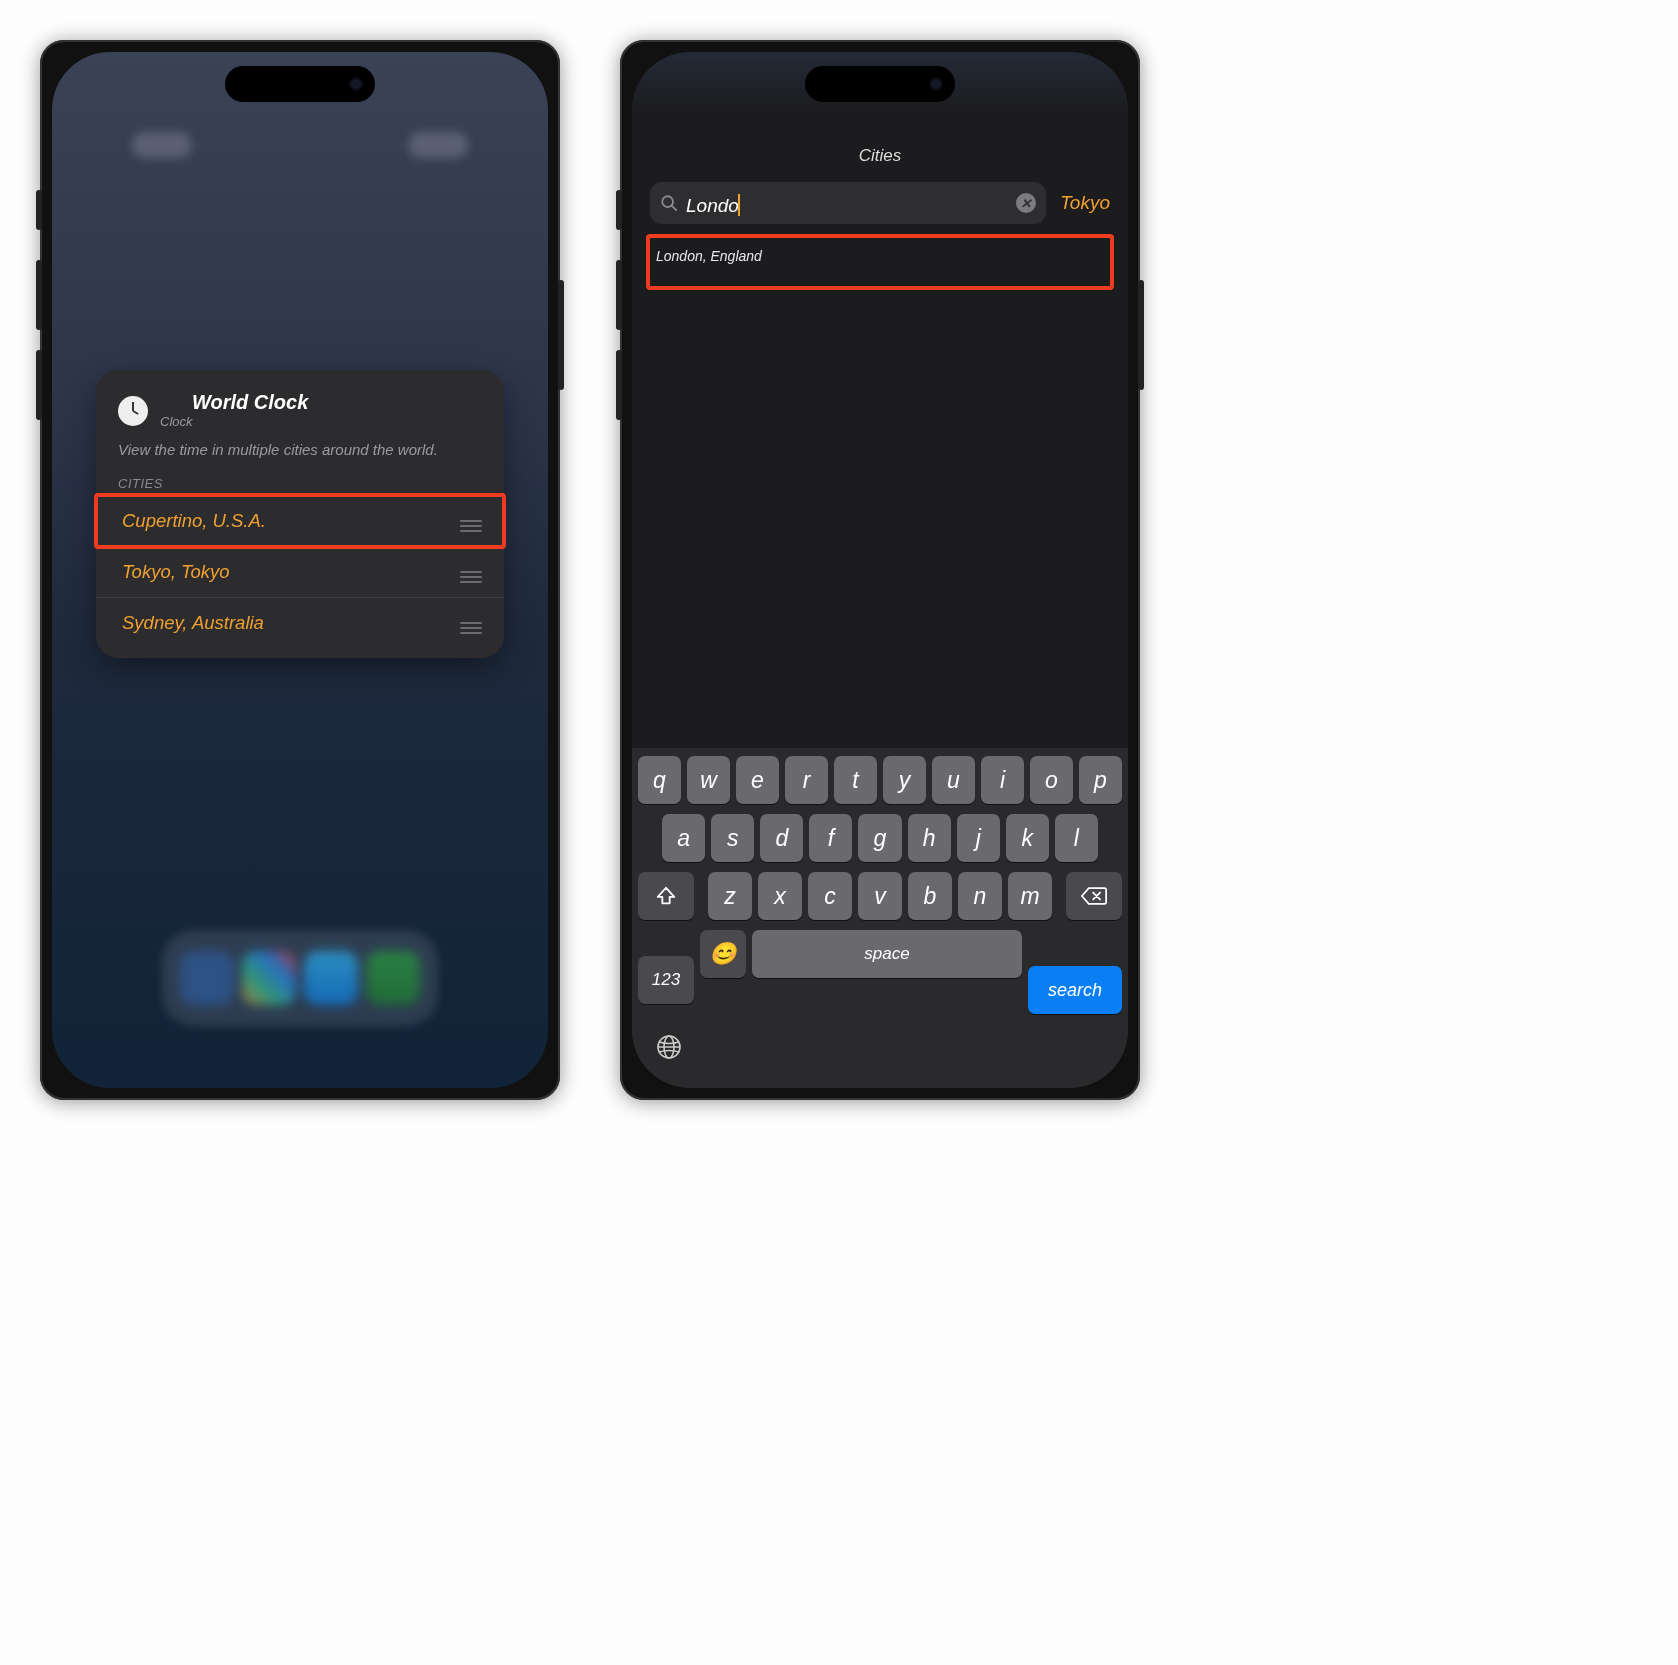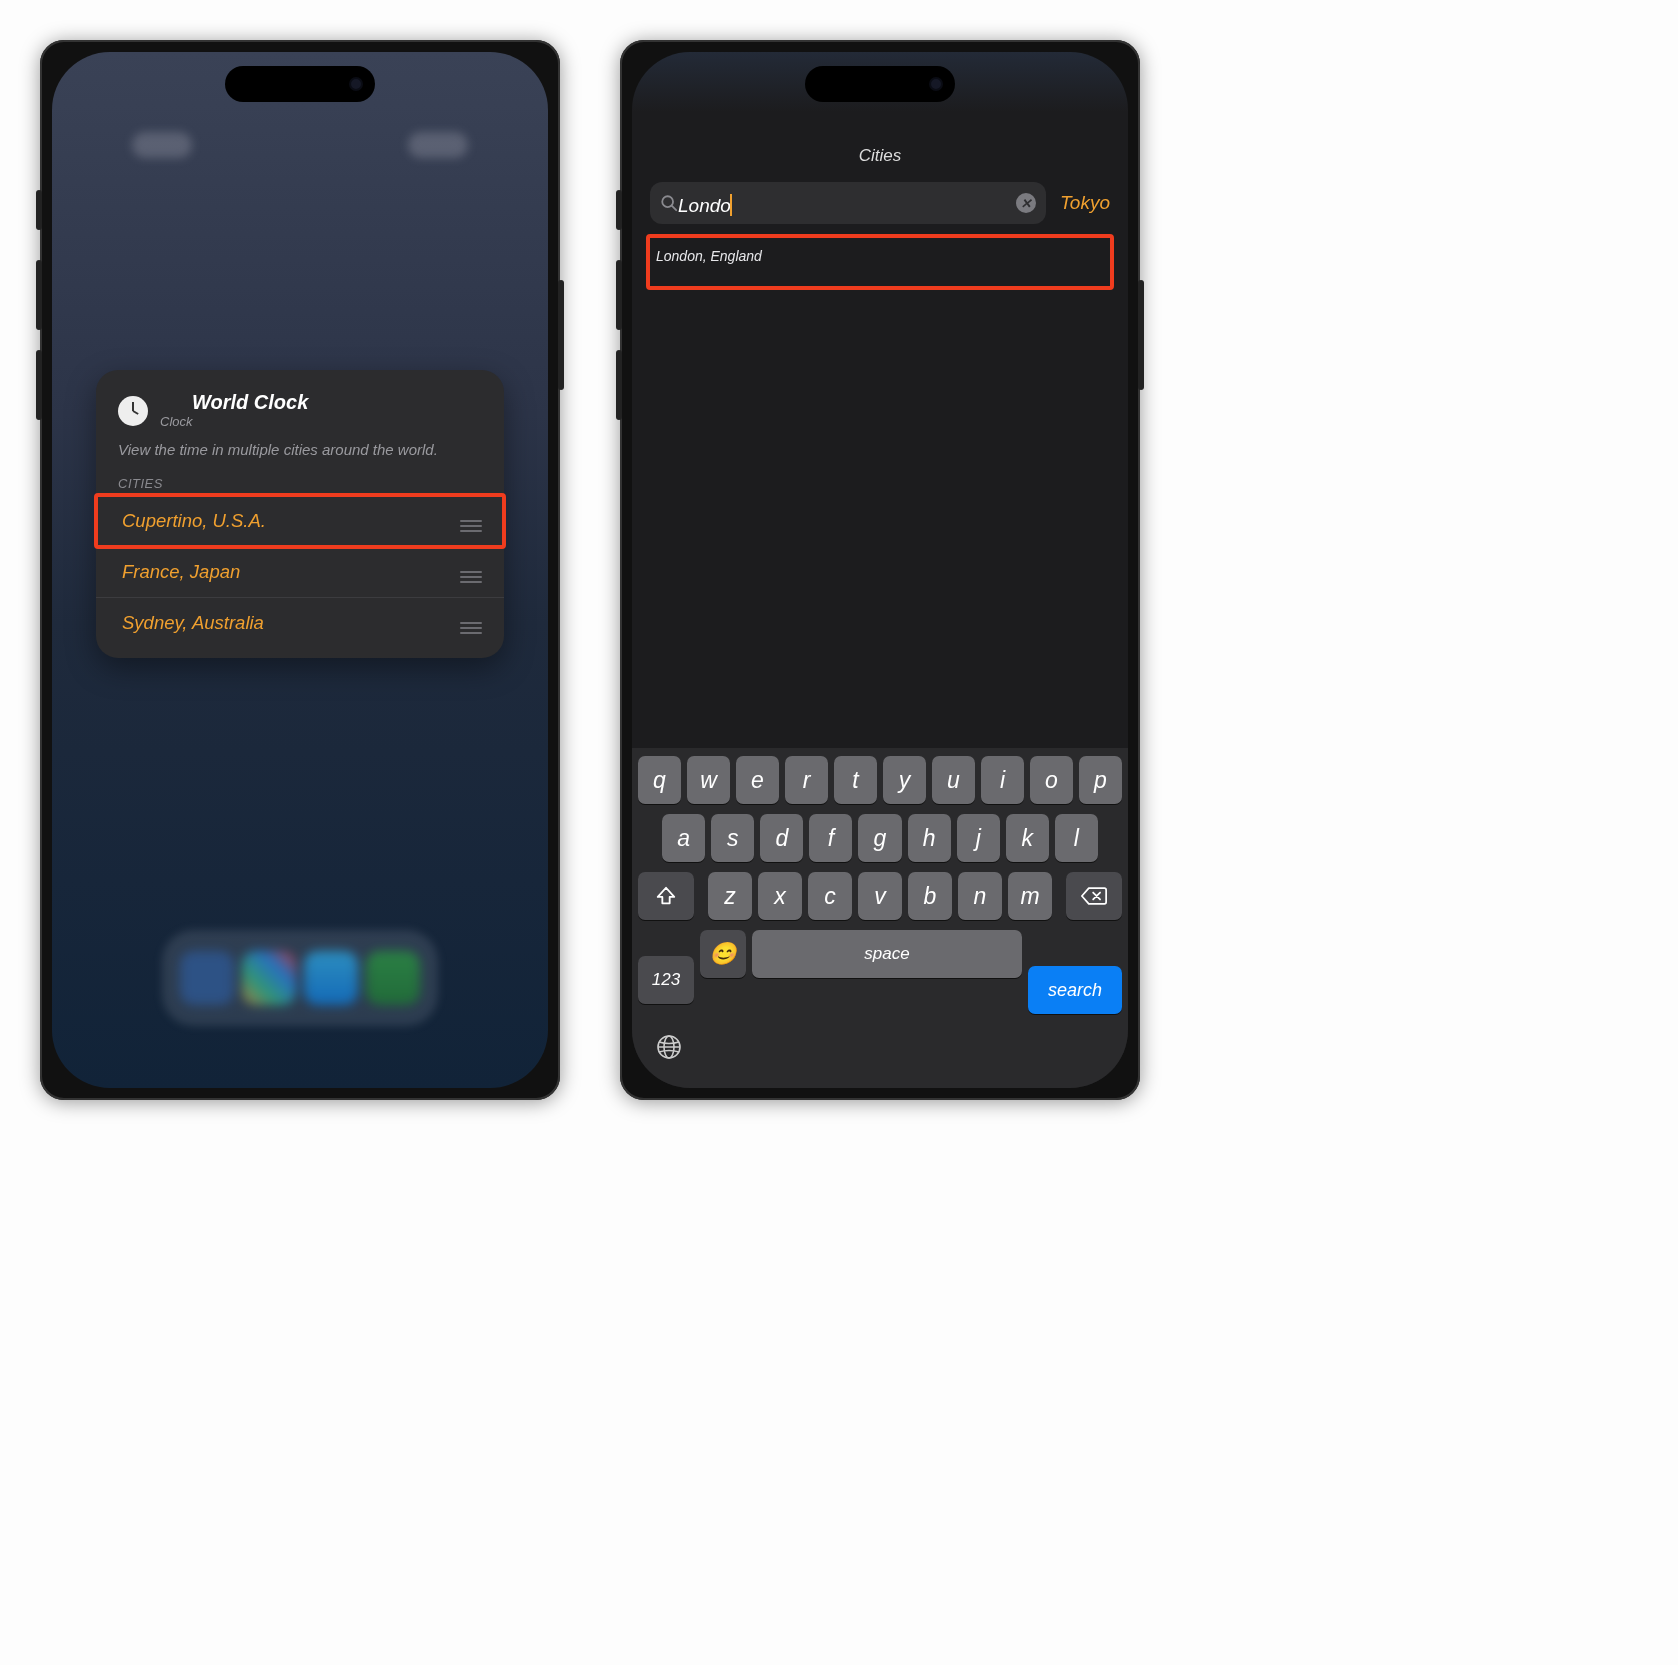--- a/index.html
+++ b/index.html
@@ -75,21 +75,21 @@
   .grip span{ height:2px; background:#6b6b70; border-radius:1px; }
 
   .hl-red { position:absolute; border:4px solid #f03c1e; border-radius:4px; pointer-events:none; z-index:40;}
 
   
   .p2-bg { width:100%; height:100%; background:#1c1c1e; position:relative; color:#fff;
            background: linear-gradient(180deg,#232a37 0%, #1c1c1e 60px, #1c1c1e 100%);}
   .p2-title { position:absolute; top:94px; left:0; right:0; text-align:center; font-size:17px; color:#ddd; }
   .search-row { position:absolute; top:130px; left:18px; right:18px; display:flex; align-items:center; gap:14px;}
   .search-field { flex:1; background:#2e2e30; border-radius:12px; height:42px;
-                  display:flex; align-items:center; padding:0 10px; }
+                  display:flex; align-items:center; padding:0 10px; gap:8px; }
   .mag { width:18px; height:18px; }
   .search-text { color:#fff; font-size:19px; position:relative; }
   .cursor { display:inline-block; width:2px; height:22px; background:#f0a02f; transform:translateY(4px); margin-left:-1px;}
   .clear-btn { width:20px; height:20px; border-radius:50%; background:#7b7b80;
                display:flex; align-items:center; justify-content:center; font-size:13px; color:#2e2e30; font-weight:700; margin-left:auto;}
   .cancel { color:#f0a02f; font-size:19px; }
 
   .result { position:absolute; top:190px; left:18px; right:18px; padding:14px 10px; color:#e7e7ea; font-size:14px; }
 
   
@@ -144,21 +144,21 @@
           <div class="hl-red" style="top:-2px;left:-2px;right:-2px;height:56px;"></div>
         <div class="city-row">
               <span>Cupertino, U.S.A.</span>
               <div class="grip">
                 <span></span>
                 <span></span>
                 <span></span>
               </div>
             </div>
             <div class="city-row">
-              <span>France, Japan</span>
+              <span>Tokyo, Tokyo</span>
               <div class="grip">
                 <span></span>
                 <span></span>
                 <span></span>
               </div>
             </div>
             <div class="city-row">
               <span>Sydney, Australia</span>
               <div class="grip">
                 <span></span>

